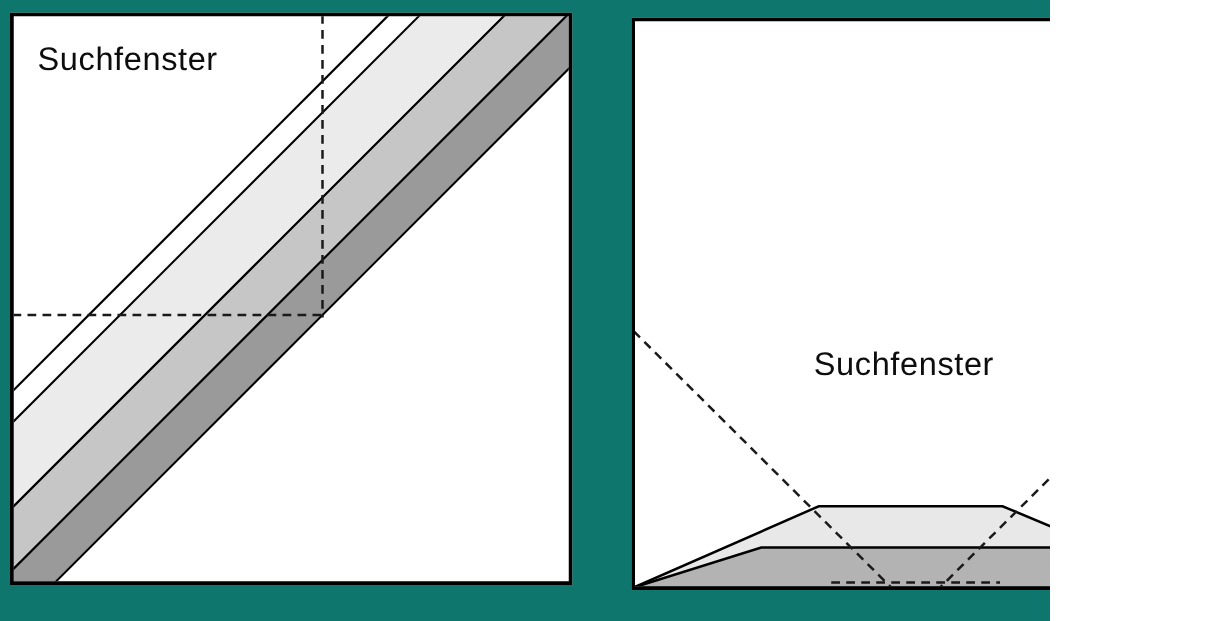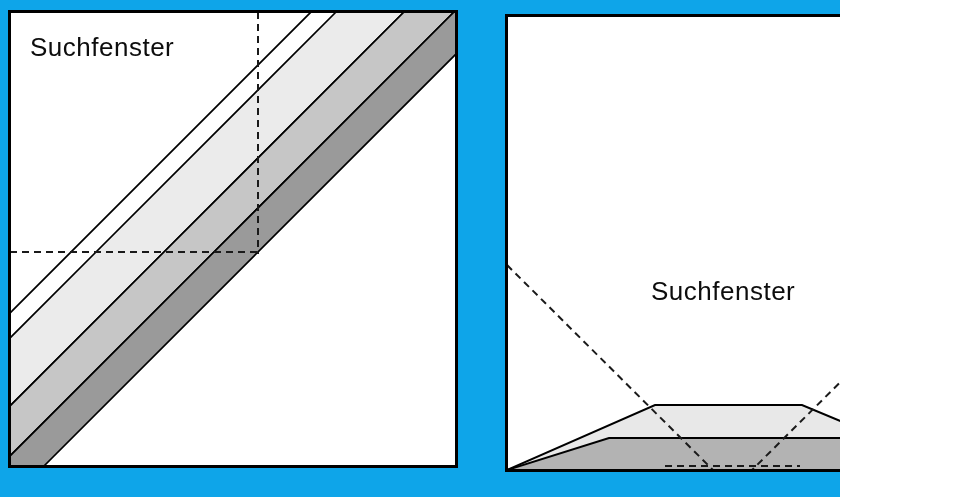--- a/index.html
+++ b/index.html
@@ -4,21 +4,21 @@
 <style>
   html, body {
     margin: 0;
     padding: 0;
     background: #ffffff;
   }
   #stage {
     position: relative;
     width: 840px;
     height: 497px;
-    background: #0ea5e9;
+    background: #0f766e;
     font-family: "Liberation Sans", sans-serif;
     overflow: hidden;
   }
   .panel {
     position: absolute;
   }
   #panel-left  { left: 8px;   top: 10px; width: 450px; height: 458px; }
   #panel-right { left: 505px; top: 14px; width: 455px; height: 458px; }
   .panel svg { display: block; width: 100%; height: 100%; }
   .panel-label {

